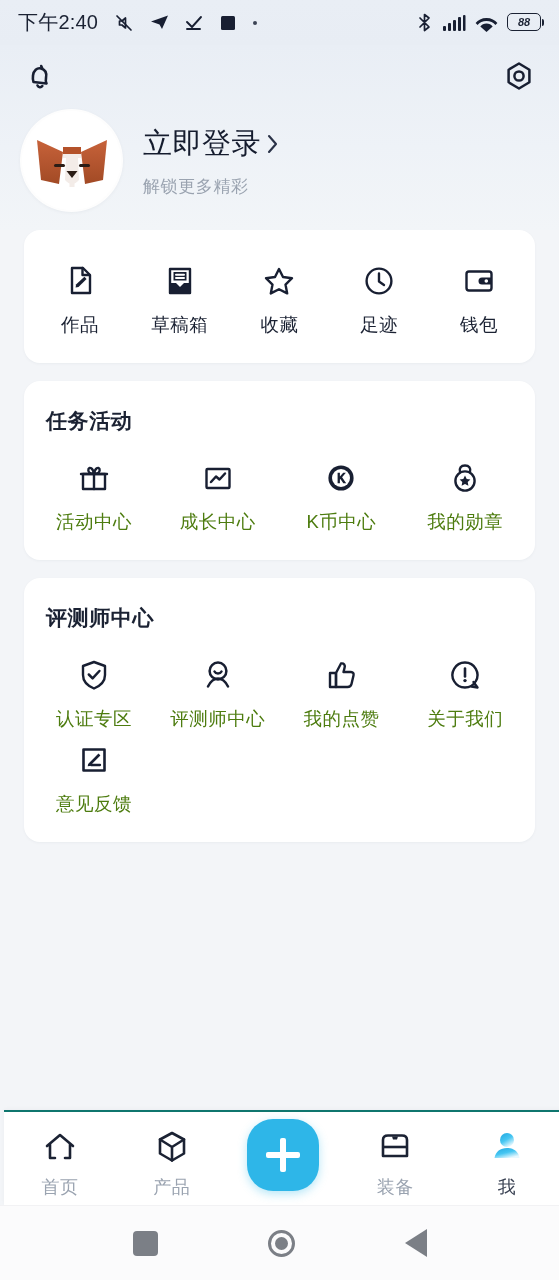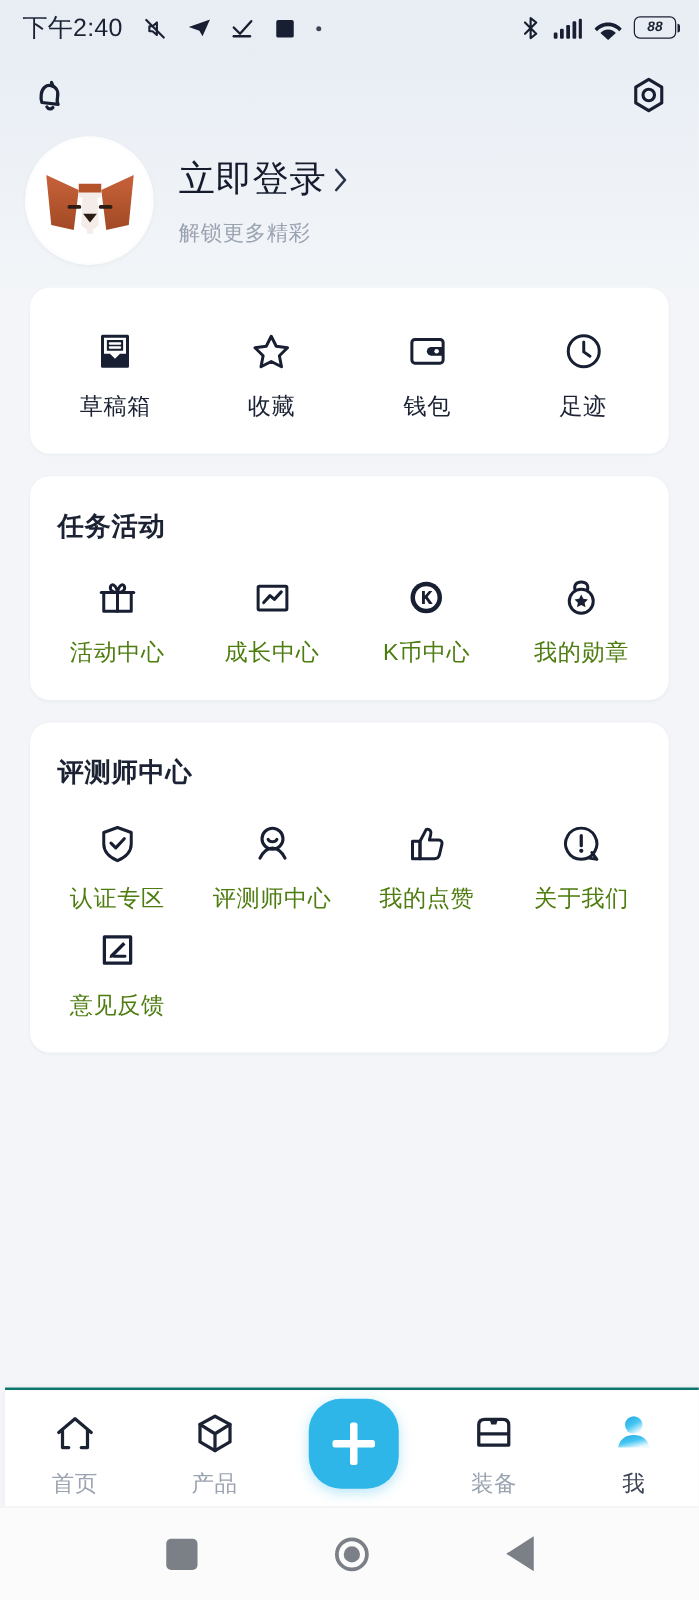--- a/index.html
+++ b/index.html
@@ -258,20 +258,30 @@
         </span>
       </div>
       <div class="subtitle">解锁更多精彩</div>
     </div>
   </div>
 </div>
 
 <div class="card">
   <div class="grid5">
 
+    <div class="cell">
+      <span class="ico">
+        <svg width="34" height="34" viewBox="0 0 34 34">
+          <path class="stroke-dark" style="stroke-width:2.4" d="M9 4 H20 L27 11 V29 H9 Z"></path>
+          <path class="stroke-dark" style="stroke-width:2.4" d="M19.5 4 V11 H26.5"></path>
+          <path class="fill-dark" d="M21.4 12.8 L23.6 15 L15.5 23 L12.6 23.4 L13 20.6 Z"></path>
+        </svg>
+      </span>
+      <span class="lbl lbl-dark">作品</span>
+    </div>
 
     <div class="cell">
       <span class="ico">
         <svg width="34" height="34" viewBox="0 0 34 34">
           <path class="stroke-dark" style="stroke-width:2.4" d="M7 5 H27 V29 H7 Z"></path>
           <path class="fill-dark" d="M7 19 H13 L17 23 L21 19 H27 V29 H7 Z"></path>
           <path stroke="#fff" stroke-width="2.2" stroke-linecap="round" d="M12 10 H22 M12 14.5 H22"></path>
           <path class="fill-dark" d="M10.5 8 H23.5 V16.5 H10.5 Z"></path>
           <path stroke="#fff" stroke-width="2" stroke-linecap="round" d="M13 10.8 H21 M13 14 H21"></path>
         </svg>
@@ -284,36 +294,36 @@
         <svg width="34" height="34" viewBox="0 0 34 34">
           <path class="stroke-dark" style="stroke-width:2.4" d="M17 5 L21 13 L30 14.2 L23.5 20.6 L25.2 29.4 L17 25.2 L8.8 29.4 L10.5 20.6 L4 14.2 L13 13 Z"></path>
         </svg>
       </span>
       <span class="lbl lbl-dark">收藏</span>
     </div>
 
     <div class="cell">
       <span class="ico">
         <svg width="34" height="34" viewBox="0 0 34 34">
+          <circle class="stroke-dark" style="stroke-width:2.4" cx="17" cy="17" r="12.4"></circle>
+          <path class="stroke-dark" style="stroke-width:2.4" d="M17 9.5 V17.5 L22 21"></path>
+        </svg>
+      </span>
+      <span class="lbl lbl-dark">足迹</span>
+    </div>
+
+    <div class="cell">
+      <span class="ico">
+        <svg width="34" height="34" viewBox="0 0 34 34">
           <rect class="stroke-dark" style="stroke-width:2.4" x="4.5" y="7.5" width="25" height="19" rx="2.5"></rect>
           <path class="fill-dark" d="M20 13.5 H30 V20.5 H20 A3.5 3.5 0 0 1 20 13.5 Z"></path>
           <circle fill="#fff" cx="24.3" cy="17" r="1.8"></circle>
         </svg>
       </span>
       <span class="lbl lbl-dark">钱包</span>
-    </div>
-
-    <div class="cell">
-      <span class="ico">
-        <svg width="34" height="34" viewBox="0 0 34 34">
-          <circle class="stroke-dark" style="stroke-width:2.4" cx="17" cy="17" r="12.4"></circle>
-          <path class="stroke-dark" style="stroke-width:2.4" d="M17 9.5 V17.5 L22 21"></path>
-        </svg>
-      </span>
-      <span class="lbl lbl-dark">足迹</span>
     </div>
 
   </div>
 </div>
 
 <div class="card">
   <div class="card-title">任务活动</div>
   <div class="grid4">
 
     <div class="cell">

